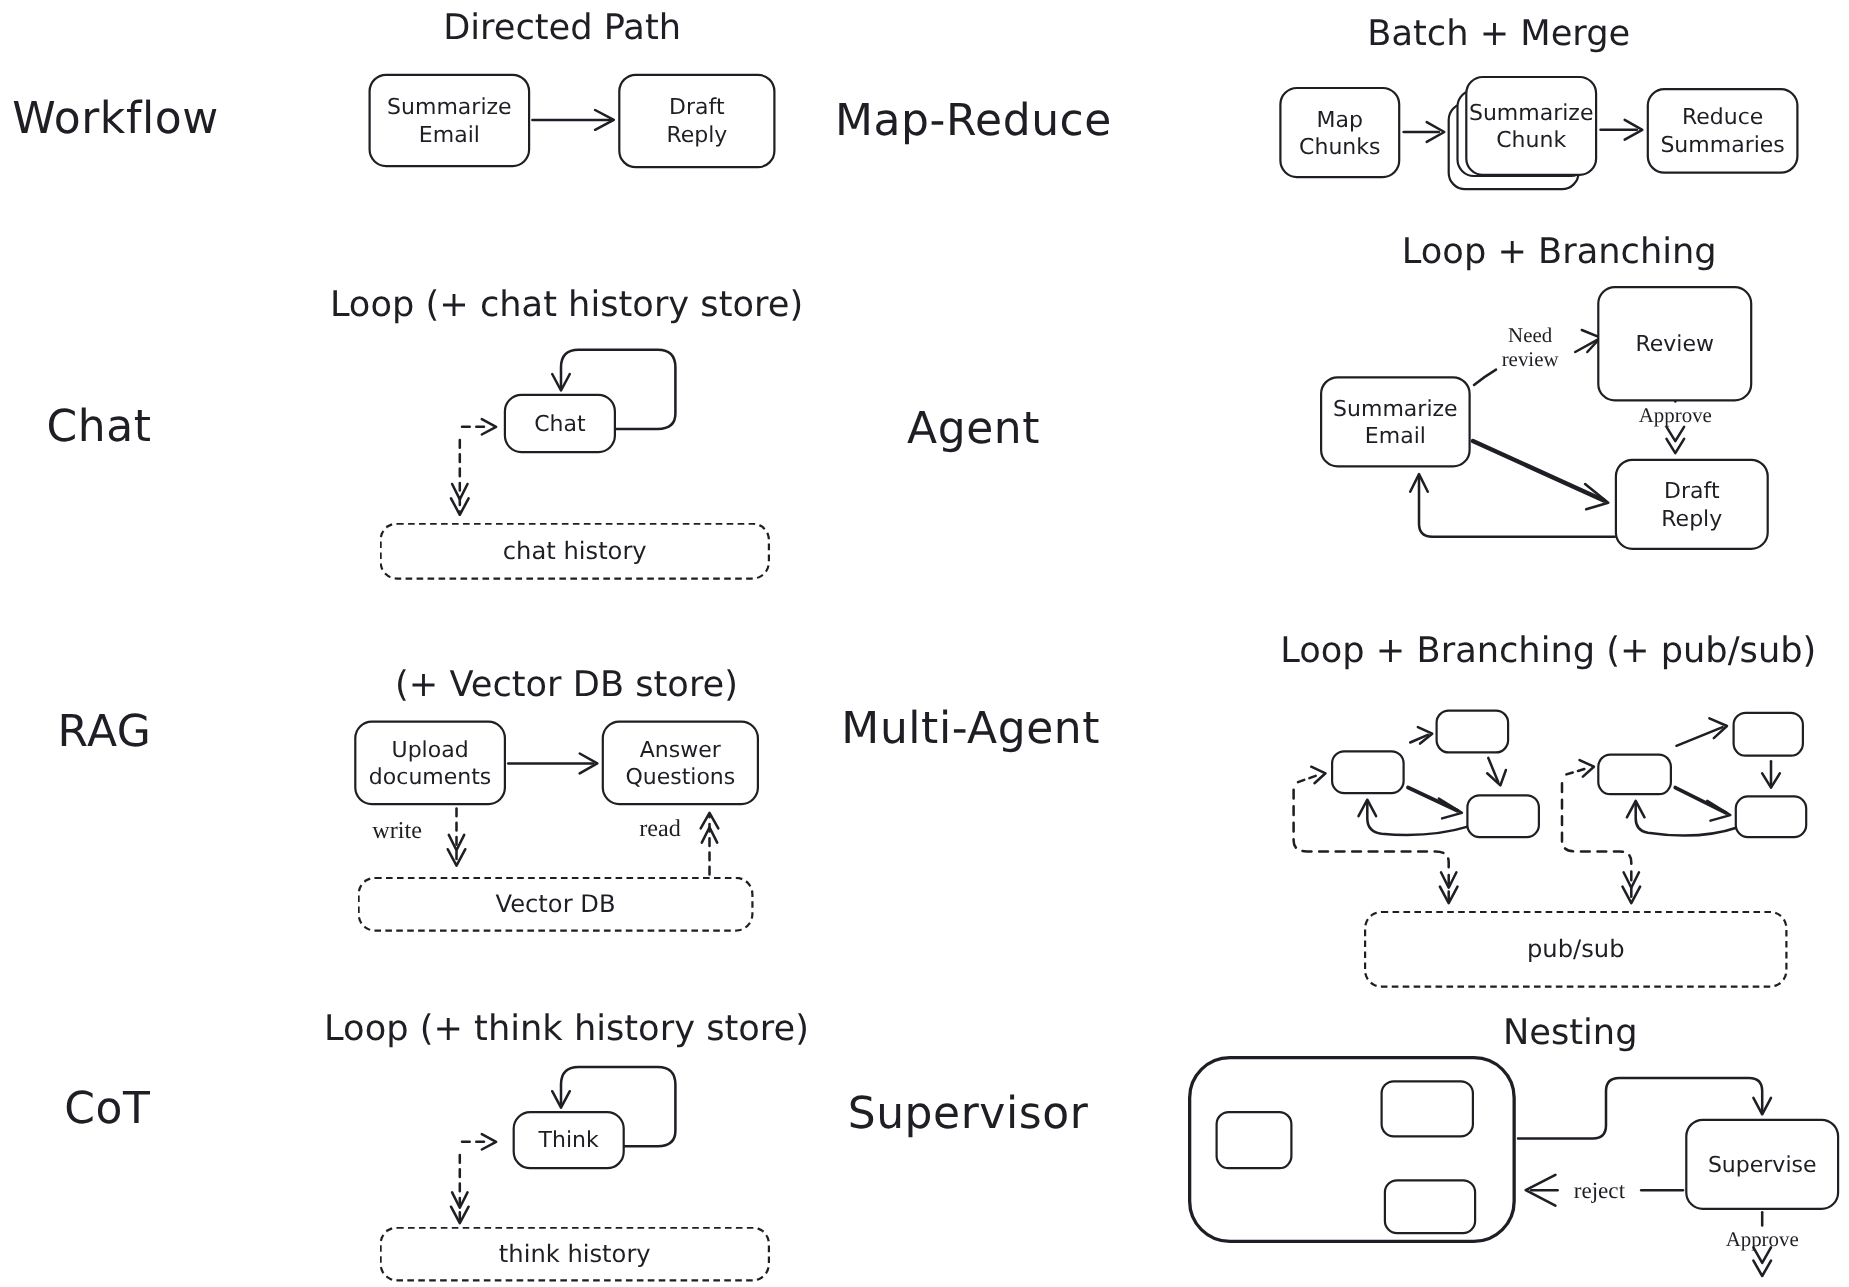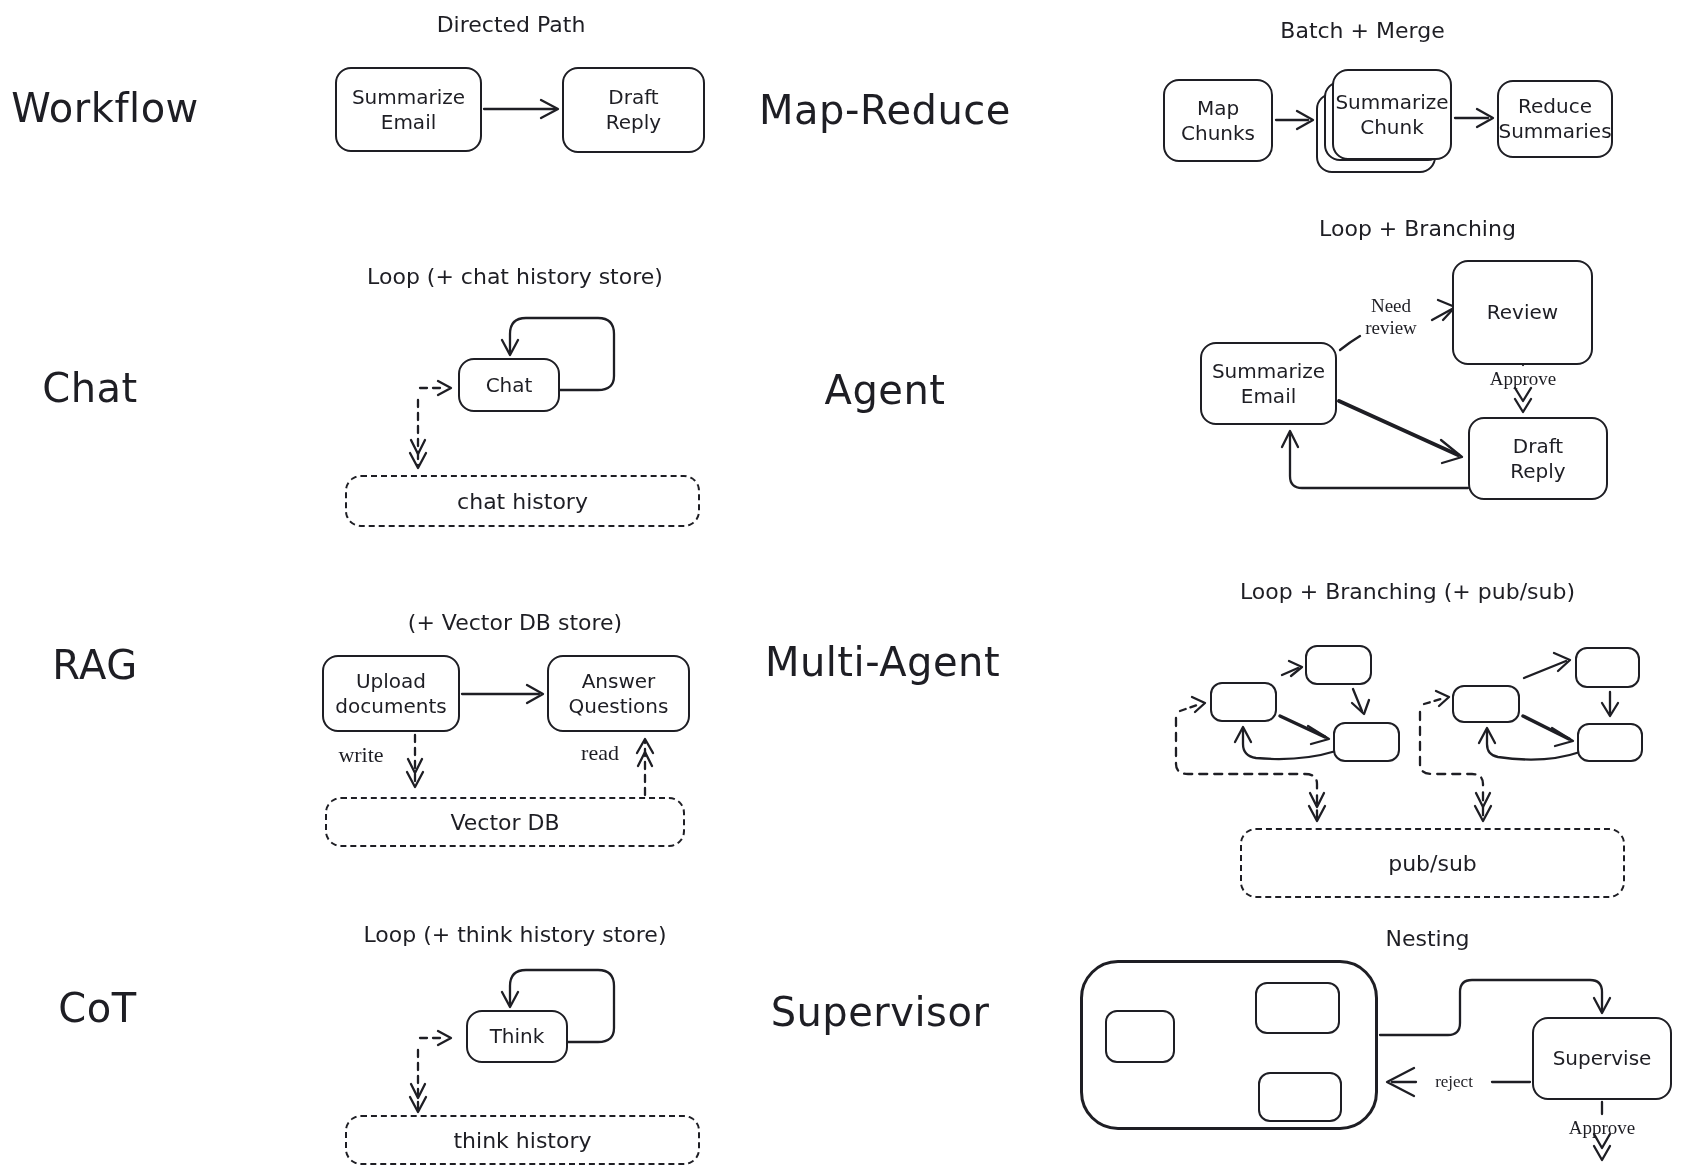--- a/index.html
+++ b/index.html
@@ -6,21 +6,21 @@
   #canvas{
     position:relative;width:1681px;height:1170px;background:#ffffff;overflow:hidden;
     font-family:"DejaVu Sans", "Liberation Sans", sans-serif;color:#1e1e24;
   }
   .biglabel{
     position:absolute;display:flex;align-items:center;justify-content:center;
     font-size:40px;letter-spacing:.5px;font-weight:500;white-space:nowrap;
   }
   .subtitle{
     position:absolute;display:flex;align-items:center;justify-content:center;
-    font-size:22px;white-space:nowrap;
+    font-size:32px;white-space:nowrap;
   }
   .node{
     position:absolute;display:flex;align-items:center;justify-content:center;text-align:center;
     border:2.5px solid #1e1e24;border-radius:16px;background:#ffffff;
     font-size:20px;line-height:1.25;padding:0 8px;box-sizing:border-box;
   }
   .node.small{border-radius:12px;border-width:2.3px;}
   .store{
     position:absolute;display:flex;align-items:center;justify-content:center;text-align:center;
     border:2.5px dashed #1e1e24;border-radius:16px;background:#ffffff;
@@ -183,21 +183,21 @@
   <div class="subtitle" style="left:380px;top:8px;width:262px;height:32px">Directed Path</div>
   <div class="node" style="left:335px;top:67px;width:147px;height:85px">Summarize Email</div>
   <div class="node" style="left:562px;top:67px;width:143px;height:86px;padding:0 18px">Draft Reply</div>
 
   <div class="biglabel" style="left:755px;top:84px;width:260px;height:52px">Map-Reduce</div>
   <div class="subtitle" style="left:1230px;top:14px;width:265px;height:32px">Batch + Merge</div>
   <div class="node" style="left:1163px;top:79px;width:110px;height:83px">Map Chunks</div>
   <div class="stackcard" style="left:1316px;top:93px;width:120px;height:80px"></div>
   <div class="stackcard" style="left:1324px;top:81px;width:120px;height:80px"></div>
   <div class="node" style="left:1332px;top:69px;width:120px;height:91px">Summarize Chunk</div>
-  <div class="node" style="left:1497px;top:80px;width:116px;height:78px;padding:17px 6px">Reduce Summaries</div>
+  <div class="node" style="left:1497px;top:80px;width:138px;height:78px;padding:17px 6px">Reduce Summaries</div>
 
   <div class="biglabel" style="left:20px;top:362px;width:140px;height:52px">Chat</div>
   <div class="subtitle" style="left:330px;top:260px;width:370px;height:32px">Loop (+ chat history store)</div>
   <div class="node" style="left:458px;top:358px;width:102px;height:54px">Chat</div>
   <div class="store" style="left:345px;top:475px;width:355px;height:52px">chat history</div>
 
   <div class="biglabel" style="left:790px;top:364px;width:190px;height:52px">Agent</div>
   <div class="subtitle" style="left:1300px;top:212px;width:235px;height:32px">Loop + Branching</div>
   <div class="node" style="left:1452px;top:260px;width:141px;height:105px">Review</div>
   <div class="node" style="left:1200px;top:342px;width:137px;height:83px">Summarize Email</div>
@@ -228,16 +228,16 @@
   <div class="node" style="left:466px;top:1010px;width:102px;height:53px">Think</div>
   <div class="store" style="left:345px;top:1115px;width:355px;height:50px">think history</div>
 
   <div class="biglabel" style="left:740px;top:986px;width:280px;height:52px">Supervisor</div>
   <div class="subtitle" style="left:1360px;top:922px;width:135px;height:32px">Nesting</div>
   <div class="container-frame" style="left:1080px;top:960px;width:298px;height:170px"></div>
   <div class="node small" style="left:1105px;top:1010px;width:70px;height:53px"></div>
   <div class="node small" style="left:1255px;top:982px;width:85px;height:52px"></div>
   <div class="node small" style="left:1258px;top:1072px;width:84px;height:50px"></div>
   <div class="node" style="left:1532px;top:1017px;width:140px;height:83px">Supervise</div>
-  <div class="edgelabel" style="left:1420px;top:1069px;width:68px;height:26px;font-size:17px">reject</div>
+  <div class="edgelabel" style="left:1420px;top:1069px;width:68px;height:26px;font-size:21px">reject</div>
   <div class="edgelabel" style="left:1560px;top:1116px;width:84px;height:24px">Approve</div>
 
 </div>
 
 </body></html>

